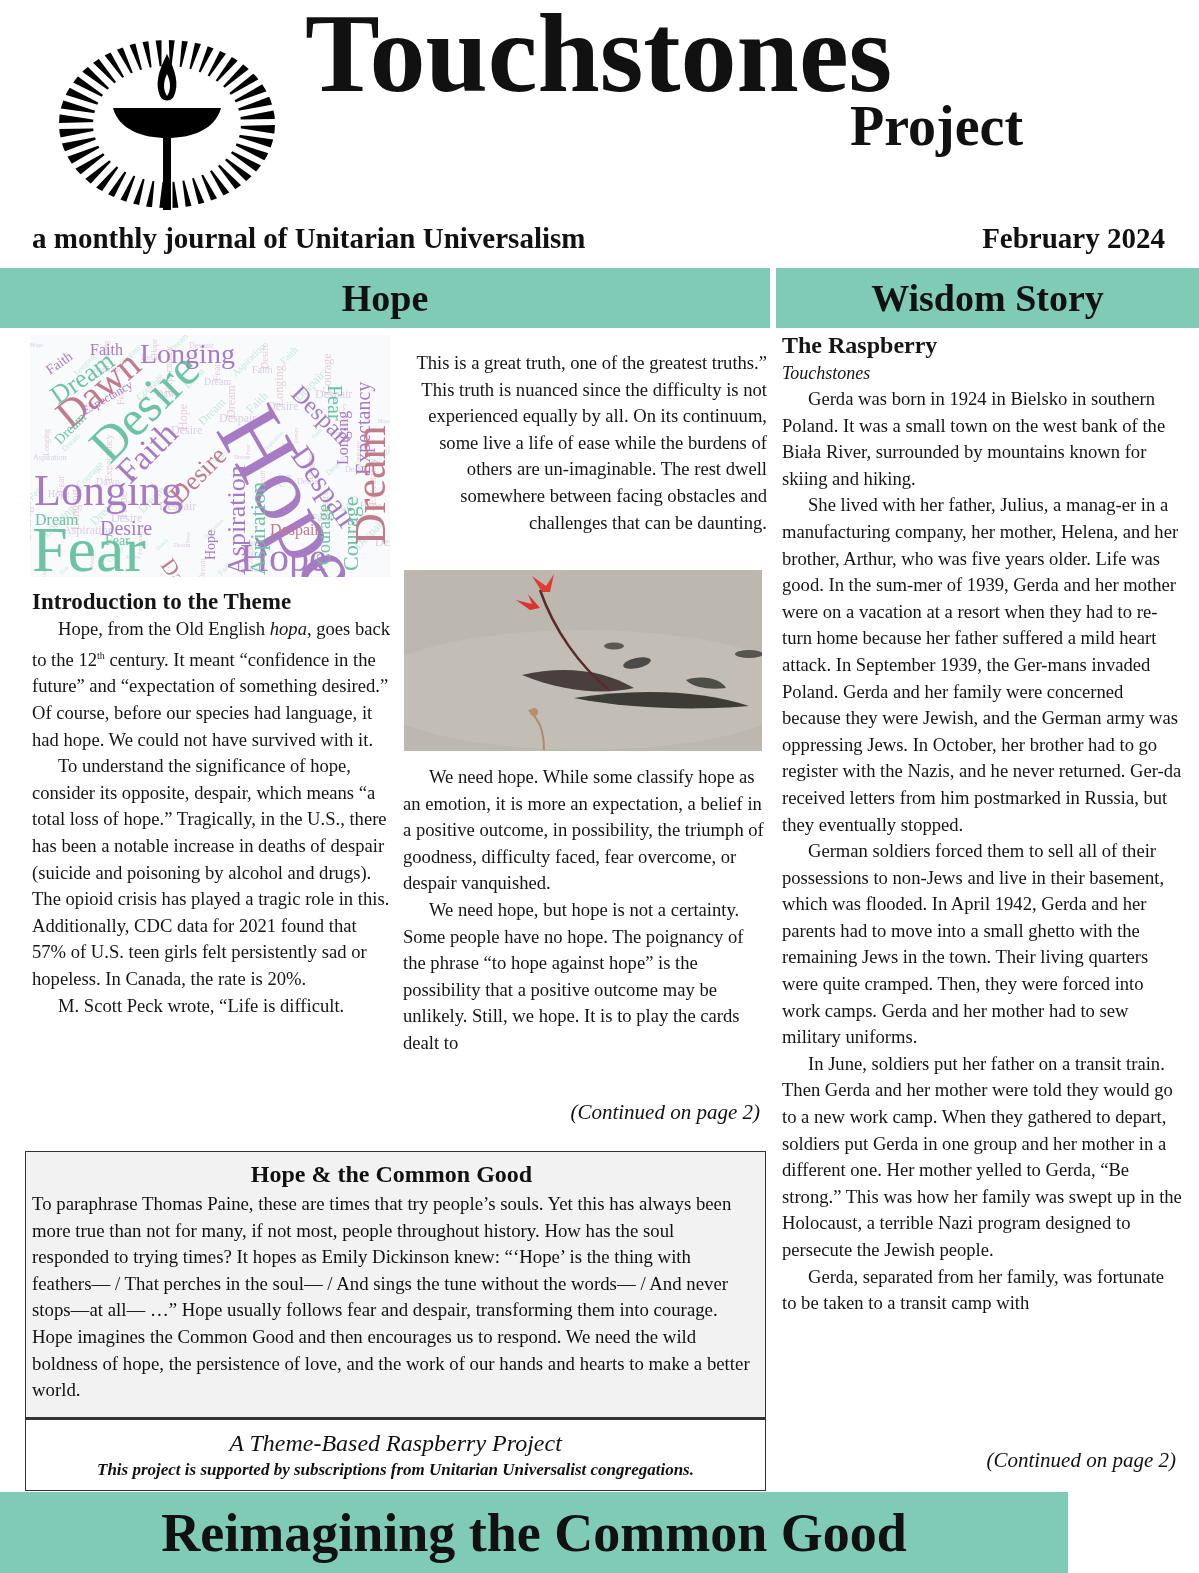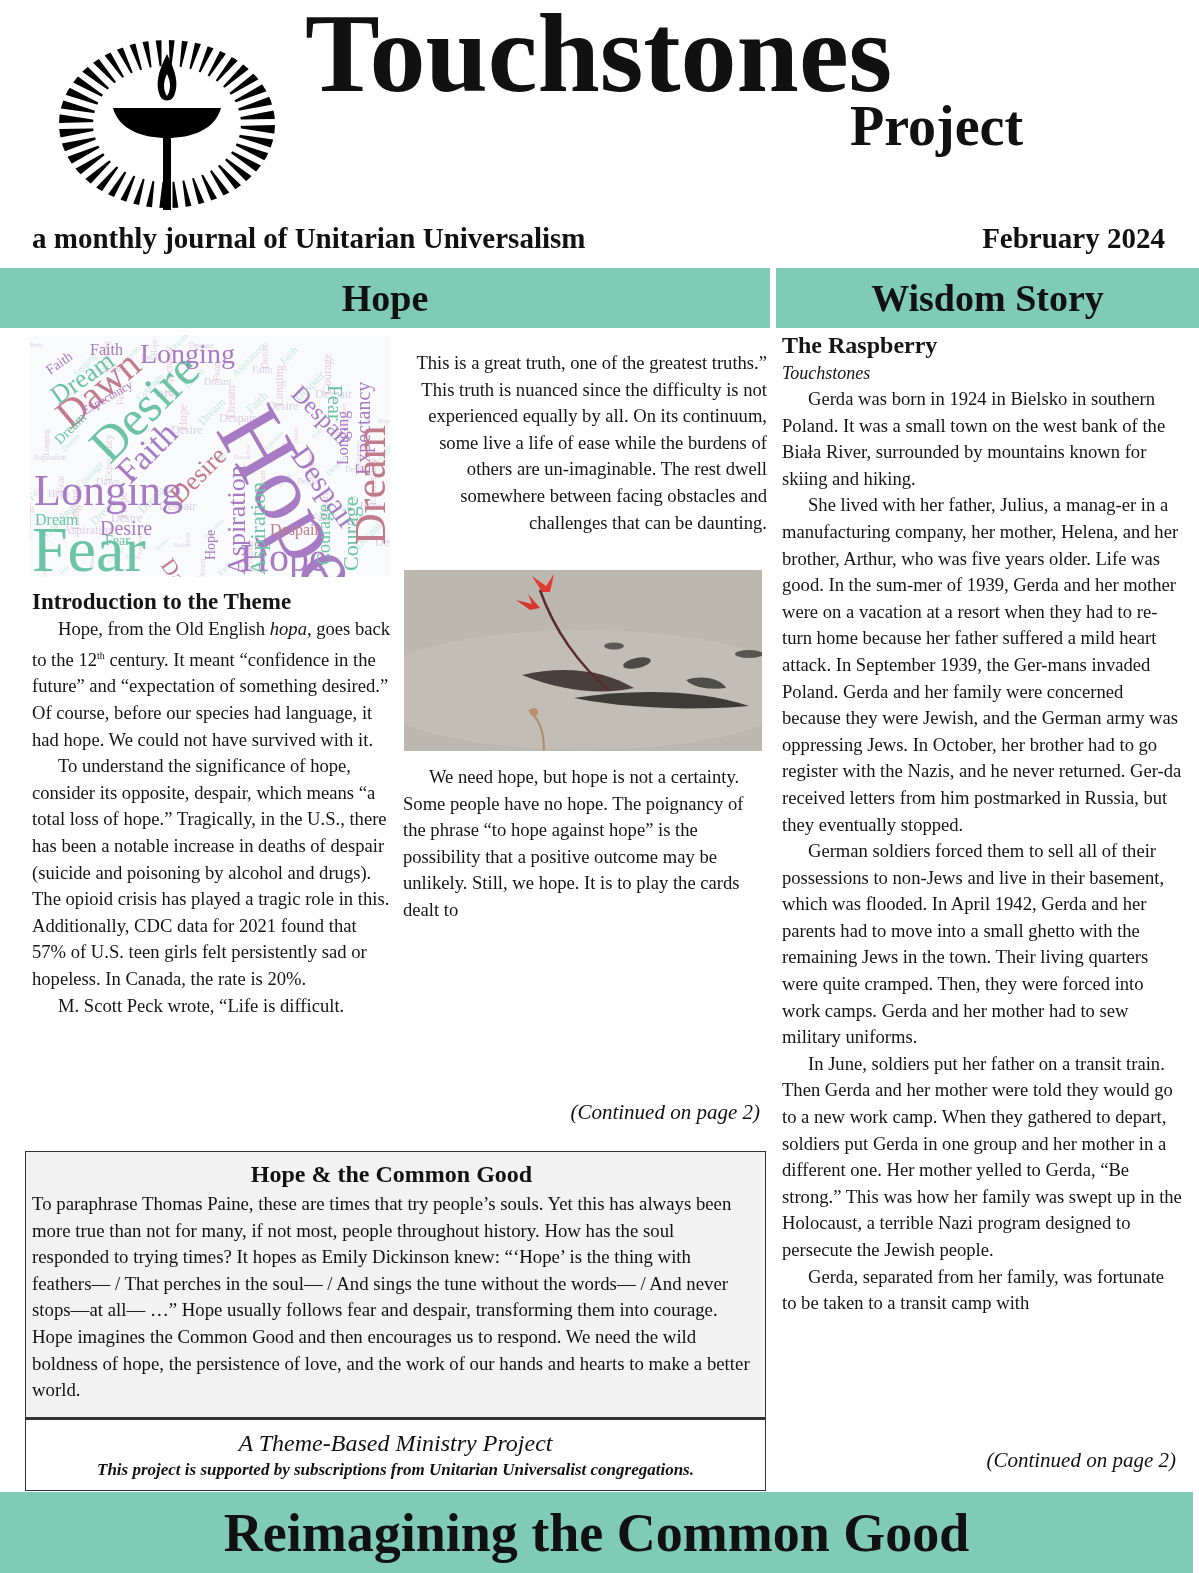--- a/index.html
+++ b/index.html
@@ -12,21 +12,21 @@
   #logo { left: 57px; top: 38px; width: 220px; height: 172px; }
   #title-main { left: 305px; top: -8px; font-size: 112px; font-weight: bold; letter-spacing: 0px; line-height: 1.1; white-space: nowrap; }
   #title-sub { left: 850px; top: 96px; font-size: 56px; font-weight: bold; line-height: 1.1; white-space: nowrap; }
   #tagline { left: 32px; top: 222px; font-size: 29px; font-weight: bold; white-space: nowrap; }
   #issue-date { right: 34px; top: 222px; font-size: 29px; font-weight: bold; white-space: nowrap; }
 
   
   .bar { background: #7fcbb6; display: flex; align-items: center; justify-content: center; font-weight: bold; }
   #bar-hope { left: 0; top: 268px; width: 770px; height: 60px; font-size: 38px; }
   #bar-wisdom { left: 776px; top: 268px; width: 423px; height: 60px; font-size: 38px; }
-  #bar-footer { left: 0; top: 1492px; width: 1193px; height: 81px; font-size: 54px; }
+  #bar-footer { left: 0; top: 1492px; width: 1068px; height: 81px; font-size: 54px; }
 
   
   #wordcloud { left: 30px; top: 335px; width: 360px; height: 242px; background: #f8fafb; overflow: hidden; }
 
   
   .body-text { font-size: 18.6px; line-height: 26.6px; color: #151515; }
   .body-text p { text-indent: 26px; }
   .body-text p.noindent { text-indent: 0; }
   .h3 { font-size: 23px; font-weight: bold; line-height: 28px; }
 
@@ -268,20 +268,21 @@
     <ellipse cx="345" cy="84" rx="14" ry="4" fill="#565550"></ellipse>
     <path d="M136 20 C 150 60, 175 95, 205 120" stroke="#5a2b2b" stroke-width="2.5" fill="none"></path>
     <path d="M138 22 L128 6 L142 16 L150 4 L146 22 Z" fill="#e03a32"></path>
     <path d="M126 40 L112 30 L128 34 L124 24 L136 38 Z" fill="#d9342d"></path>
     <path d="M140 180 C 140 160, 135 150, 125 140" stroke="#b08c6c" stroke-width="2" fill="none"></path>
     <circle cx="130" cy="142" r="4" fill="#b8906e"></circle>
   </svg>
 </div>
 
 <div id="mid-col-bottom" class="abs body-text">
+  <p>We need hope. While some classify hope as an emotion, it is more an expectation, a belief in a positive outcome, in possibility, the triumph of goodness, difficulty faced, fear overcome, or despair vanquished.</p>
   <p>We need hope, but hope is not a certainty. Some people have no hope. The poignancy of the phrase “to hope against hope” is the possibility that a positive outcome may be unlikely. Still, we hope. It is to play the cards dealt to</p>
 </div>
 <div id="cont-mid" class="abs continued">(Continued on page 2)</div>
 
 <div id="wisdom-col" class="abs body-text">
   <div class="h3" style="font-size:24px; line-height:30px;">The Raspberry</div>
   <div style="font-style:italic; font-size:18px; line-height:26px;">Touchstones</div>
   <p>Gerda was born in 1924 in Bielsko in southern Poland. It was a small town on the west bank of the Biała River, surrounded by mountains known for skiing and hiking.</p>
   <p>She lived with her father, Julius, a manag-er in a manufacturing company, her mother, Helena, and her brother, Arthur, who was five years older. Life was good. In the sum-mer of 1939, Gerda and her mother were on a vacation at a resort when they had to re-turn home because her father suffered a mild heart attack. In September 1939, the Ger-mans invaded Poland. Gerda and her family were concerned because they were Jewish, and the German army was oppressing Jews. In October, her brother had to go register with the Nazis, and he never returned. Ger-da received letters from him postmarked in Russia, but they eventually stopped.</p>
   <p>German soldiers forced them to sell all of their possessions to non-Jews and live in their basement, which was flooded. In April 1942, Gerda and her parents had to move into a small ghetto with the remaining Jews in the town. Their living quarters were quite cramped. Then, they were forced into work camps. Gerda and her mother had to sew military uniforms.</p>
@@ -289,17 +290,17 @@
   <p>Gerda, separated from her family, was fortunate to be taken to a transit camp with</p>
 </div>
 <div id="cont-wisdom" class="abs continued">(Continued on page 2)</div>
 
 <div id="common-good-box" class="abs">
   <div class="box-title">Hope &amp; the Common Good</div>
   <div class="box-body">To paraphrase Thomas Paine, these are times that try people’s souls. Yet this has always been more true than not for many, if not most, people throughout history. How has the soul responded to trying times? It hopes as Emily Dickinson knew: “‘Hope’ is the thing with feathers— / That perches in the soul— / And sings the tune without the words— / And never stops—at all— …” Hope usually follows fear and despair, transforming them into courage. Hope imagines the Common Good and then encourages us to respond. We need the wild boldness of hope, the persistence of love, and the work of our hands and hearts to make a better world.</div>
 </div>
 
 <div id="ministry-box" class="abs">
-  <div class="m-title">A Theme-Based Ministry Project</div>
+  <div class="m-title">A Theme-Based Raspberry Project</div>
   <div class="m-sub">This project is supported by subscriptions from Unitarian Universalist congregations.</div>
 </div>
 
 <div id="bar-footer" class="abs bar">Reimagining the Common Good</div>
 
 </body></html>

